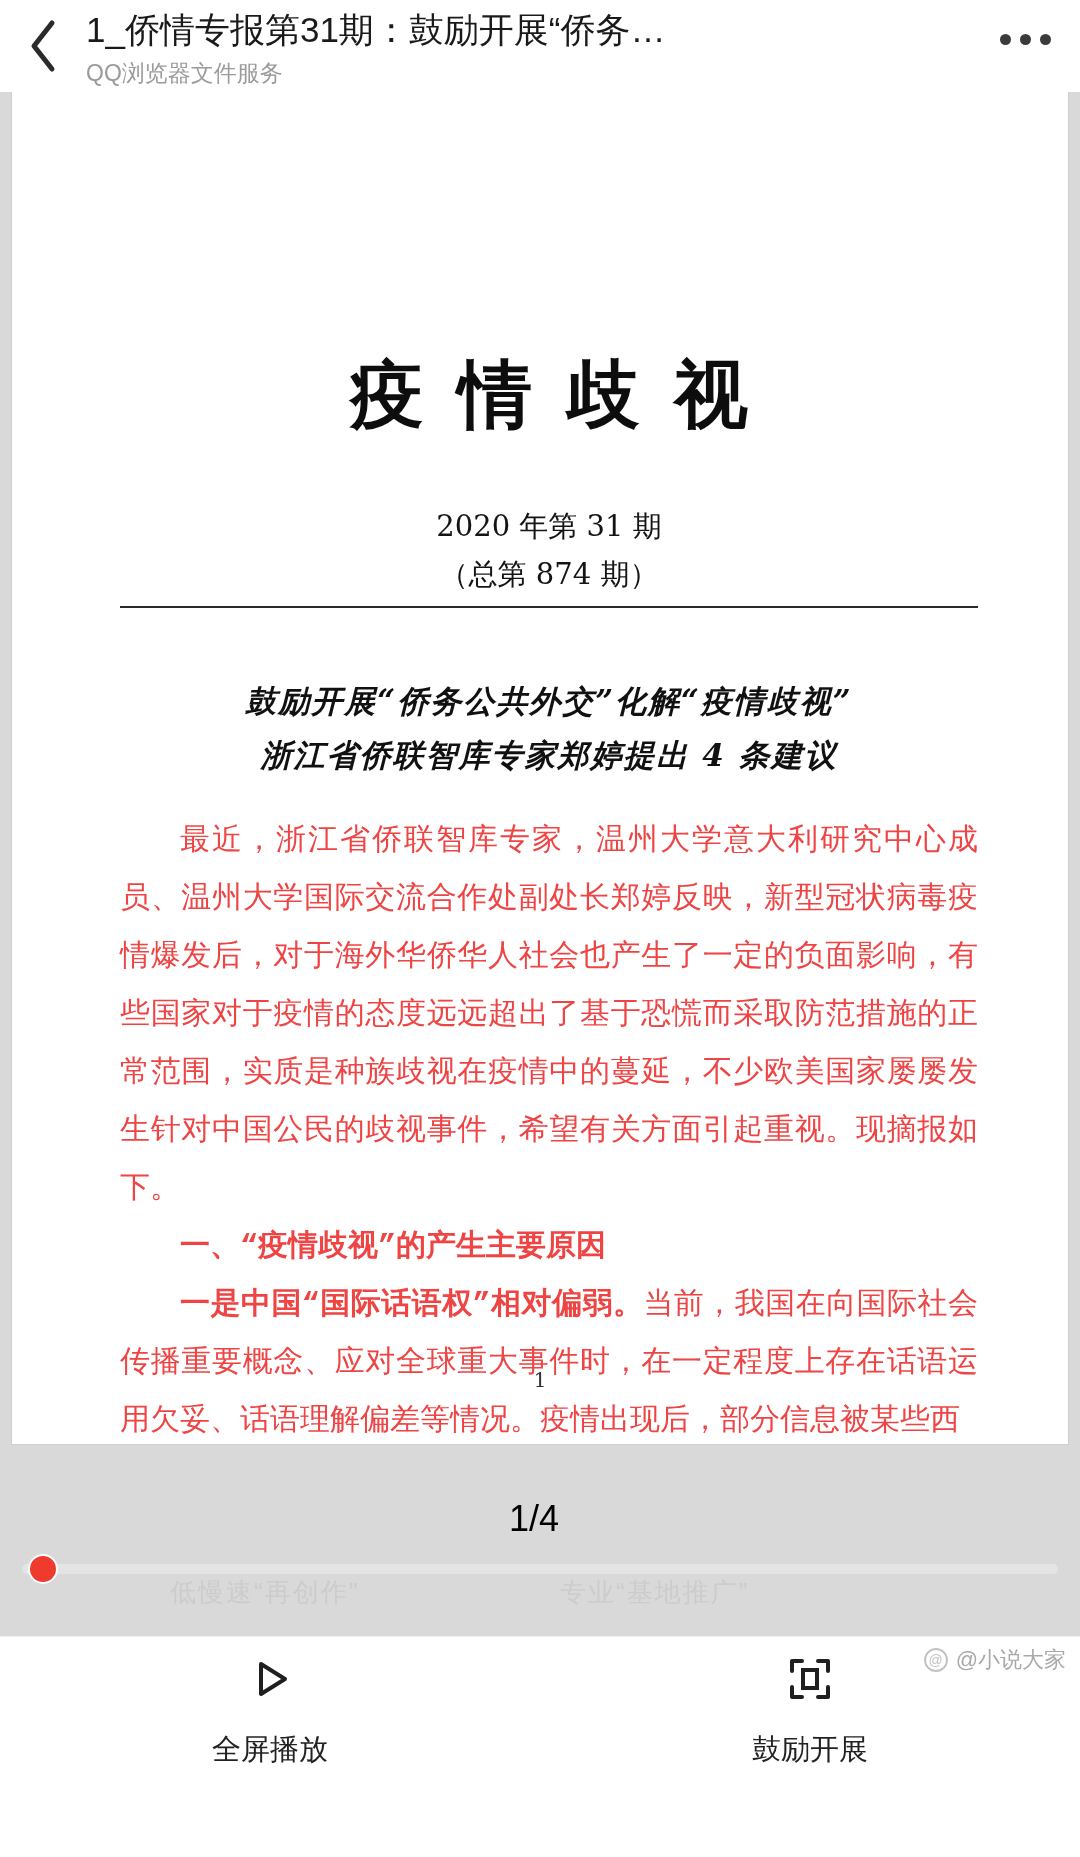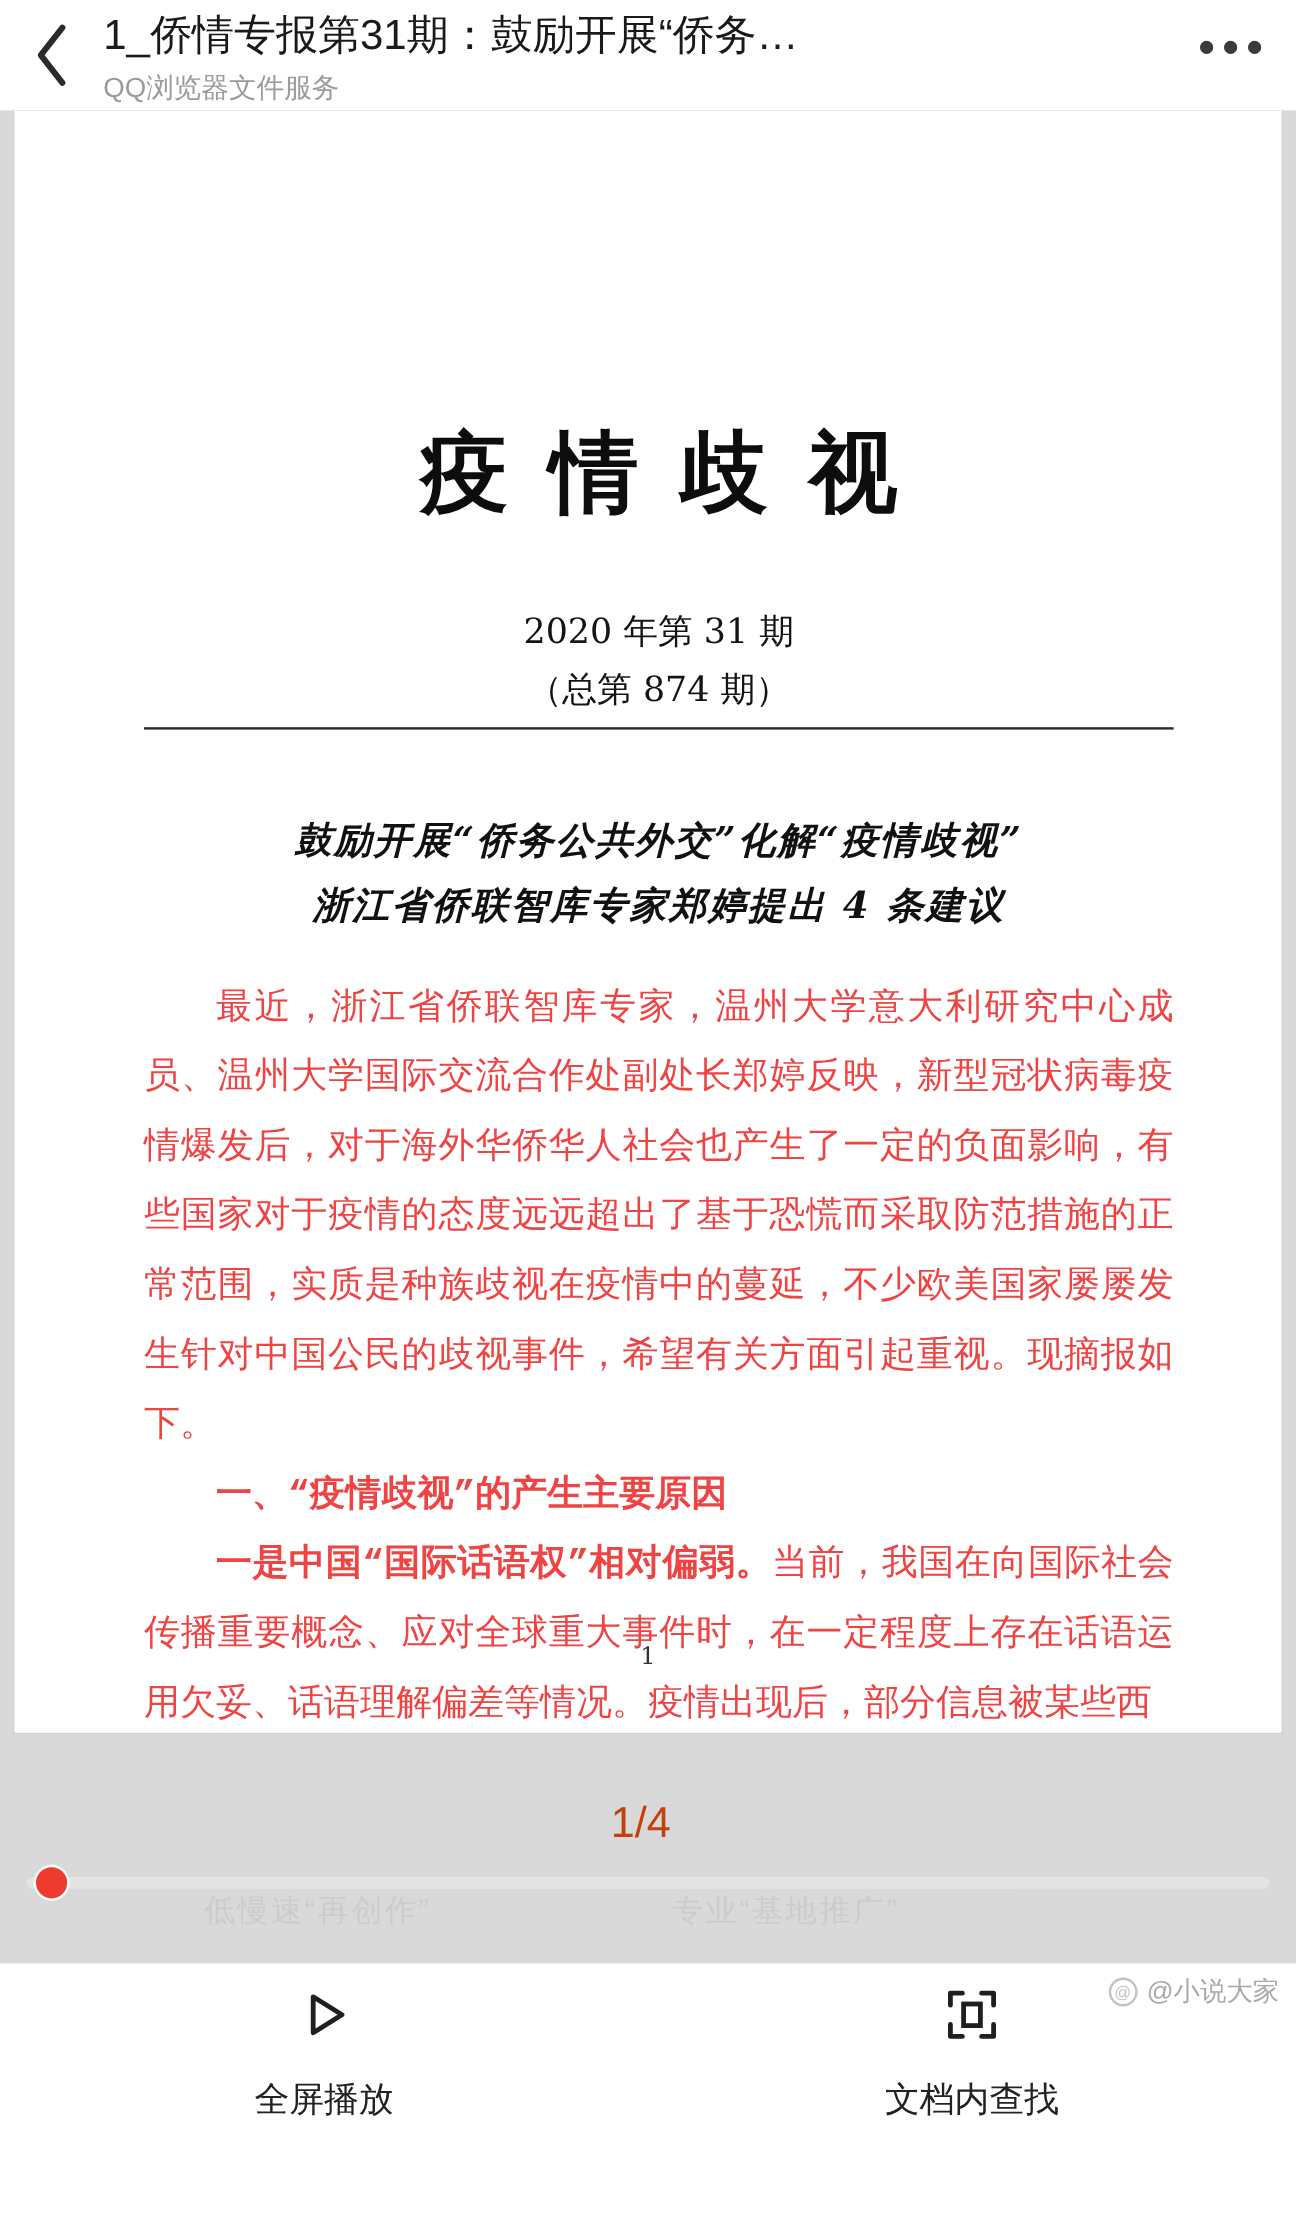--- a/index.html
+++ b/index.html
@@ -182,21 +182,21 @@
     letter-spacing: 2px;
   }
 
   
   .pager {
     position: absolute;
     left: 0; right: 12px;
     bottom: 96px;
     text-align: center;
     font-size: 36px;
-    color: #c2410c;
+    color: #000000;
   }
   .progress-wrap {
     position: absolute;
     left: 0; right: 0;
     bottom: 52px;
     height: 30px;
     display: flex;
     align-items: center;
     padding: 0 22px;
   }
@@ -337,21 +337,21 @@
     <div class="tool">
       <div class="ico">
         <svg width="52" height="52" viewBox="0 0 52 52" aria-hidden="true">
           <path d="M8 8 H18 M8 8 V18" fill="none" stroke="#1f1f1f" stroke-width="4" stroke-linecap="round"></path>
           <path d="M44 8 H34 M44 8 V18" fill="none" stroke="#1f1f1f" stroke-width="4" stroke-linecap="round"></path>
           <path d="M8 44 H18 M8 44 V34" fill="none" stroke="#1f1f1f" stroke-width="4" stroke-linecap="round"></path>
           <path d="M44 44 H34 M44 44 V34" fill="none" stroke="#1f1f1f" stroke-width="4" stroke-linecap="round"></path>
           <rect x="19" y="17" width="14" height="18" fill="none" stroke="#1f1f1f" stroke-width="4"></rect>
         </svg>
       </div>
-      <div class="lbl">文档内查找</div>
+      <div class="lbl">鼓励开展</div>
     </div>
 
     <div class="wm-badge">
       <span class="wm-circle">@</span>
       <span>@小说大家</span>
     </div>
   </div>
 </div>
 
 </body></html>

